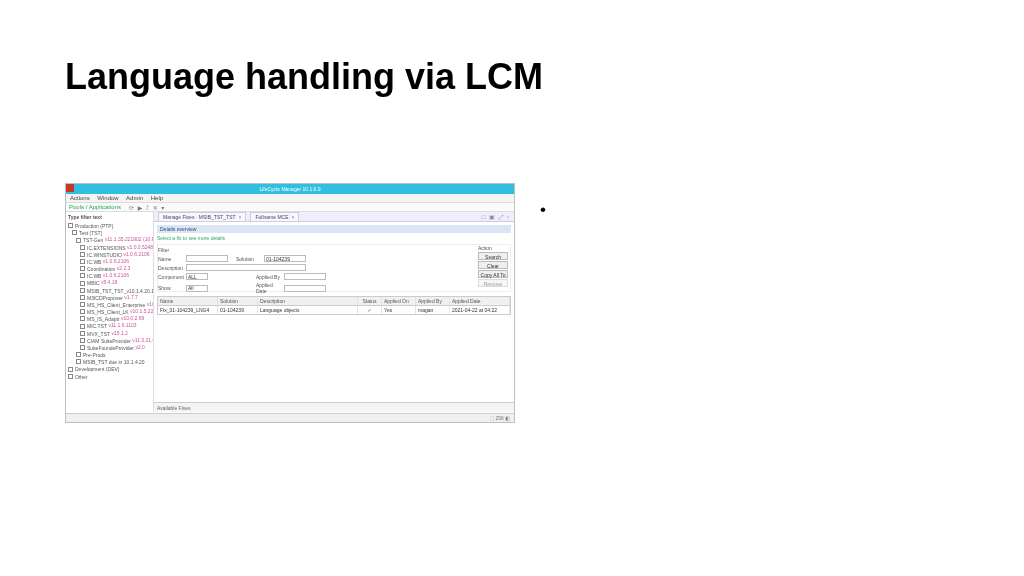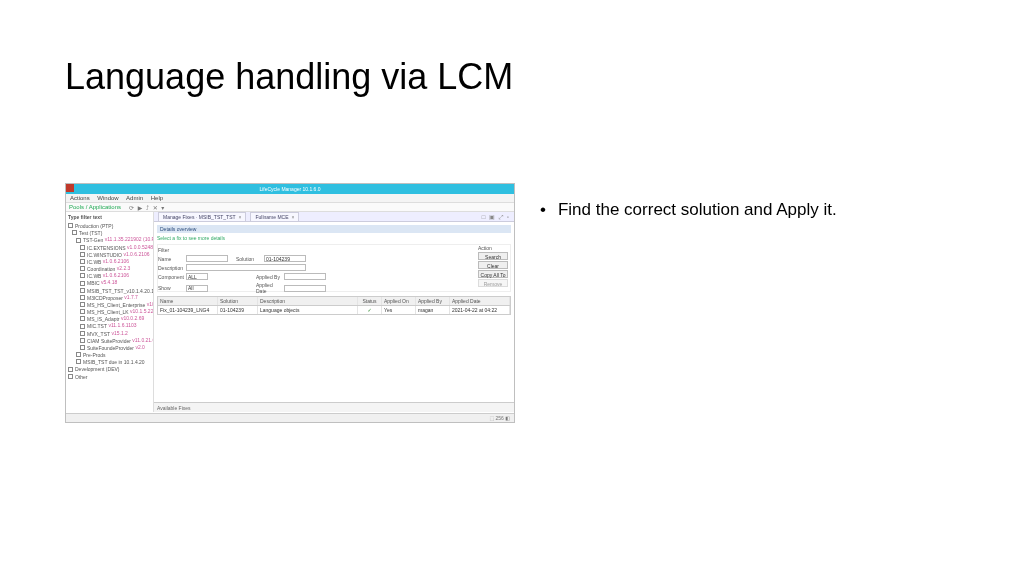--- a/index.html
+++ b/index.html
@@ -1,18 +1,18 @@
 <!DOCTYPE html>
 <html><head>
 <meta charset="utf-8">
 <style>
   * { box-sizing: border-box; margin: 0; padding: 0; }
   html, body { width: 1024px; height: 576px; background: #fff; font-family: "Segoe UI", Arial, sans-serif; overflow: hidden; }
   .slide { width: 1024px; height: 576px; position: relative; background: #fff; }
-  .title { position: absolute; left: 65px; top: 56px; font-size: 36px; font-weight: 400; color: #000; text-align: center; }
+  .title { position: absolute; left: 65px; top: 56px; font-size: 36px; font-weight: 700; color: #000; text-align: center; }
   .bullet-area { position: absolute; left: 540px; top: 200px; width: 420px; }
   .bullet { display: flex; align-items: flex-start; font-size: 17px; color: #000; }
   .bullet .dot { margin-right: 12px; }
   .shot { position: absolute; left: 65px; top: 183px; width: 450px; height: 240px; border: 1px solid #bfbfbf; background: #fff; font-size: 6px; color: #333; overflow: hidden; }
   .shot .titlebar { height: 10px; background: #2fbfe0; color: #fff; text-align: center; line-height: 10px; font-size: 5px; position: relative; }
   .shot .titlebar .red { position: absolute; left: 0; top: 0; width: 8px; height: 8px; background: #c0392b; }
   .shot .menubar { height: 9px; background: #f4f4f4; color: #444; padding: 0 4px; line-height: 9px; border-bottom: 1px solid #ddd; }
   .shot .menubar span { margin-right: 6px; }
   .shot .toolbar { height: 9px; background: #fafafa; border-bottom: 1px solid #ddd; display: flex; align-items: center; padding: 0 3px; }
   .shot .toolbar .lbl { color: #2a5; }
@@ -58,21 +58,20 @@
 </style>
 </head>
 <body>
 
 <div class="slide">
   <div class="title">Language handling via LCM</div>
 
   <div class="bullet-area">
     <div class="bullet">
       <span class="dot">•</span>
-      <span>Find the correct solution and Apply it.</span>
     </div>
   </div>
 
   <div class="shot">
     <div class="titlebar">
       <div class="red"></div>
       <span>LifeCycle Manager 10.1.6.0</span>
     </div>
     <div class="menubar">
       <span>Actions</span>

